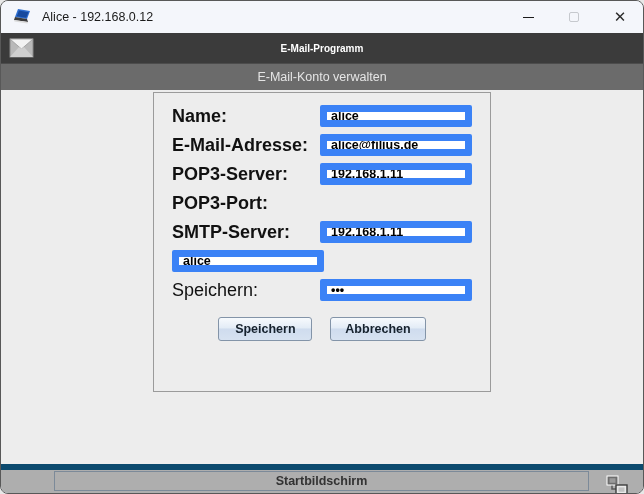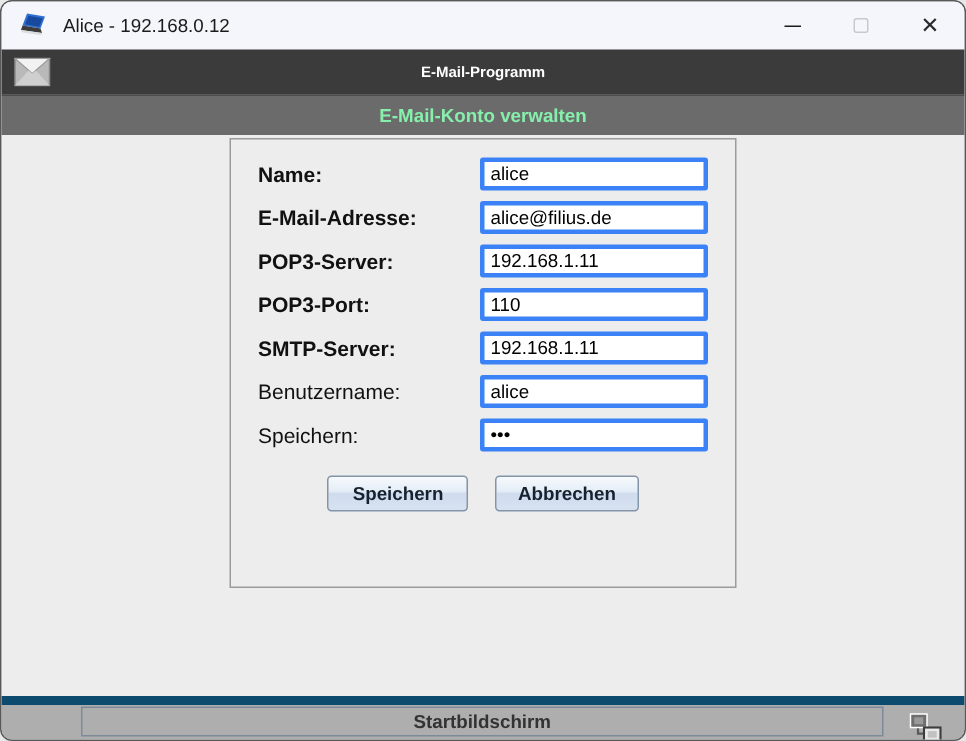--- a/index.html
+++ b/index.html
@@ -64,21 +64,21 @@
     width: 25px; height: 21px;
   }
   
   .subheader {
     height: 27px;
     background: #6b6b6b;
     border-top: 1px solid #4c4c4c;
     display: flex; align-items: center; justify-content: center;
     flex: 0 0 auto;
   }
-  .subheader .title { color: #86efac; font-size: 12.5px; font-weight: bold; }
+  .subheader .title { color: #e5e5e5; font-size: 12.5px; font-weight: normal; }
   
   .content {
     flex: 1 1 auto;
     background: #ededed;
     position: relative;
   }
   .form-panel {
     position: absolute;
     left: 152px; top: 2px;
     width: 338px; height: 300px;
@@ -87,34 +87,35 @@
     padding: 12px 18px 0 18px;
   }
   .form-row {
     display: flex;
     align-items: center;
     height: 22px;
     margin-bottom: 7px;
   }
   .form-row .lbl {
     width: 150px;
-    font-size: 14px;
+    font-size: 18px;
     color: #111111;
   }
   .form-row .lbl.bold { font-weight: bold; }
   .form-row input {
     width: 152px; height: 22px;
-    border: 3px solid #3b82f6;
+    border: 7px solid #3b82f6;
     border-radius: 2px;
     background: #ffffff;
     font-family: "Liberation Sans", "DejaVu Sans", sans-serif;
     font-size: 12.5px;
     color: #000000;
     padding: 0 4px;
     outline: none;
+    font-weight: bold;
   }
   .btn-row {
     display: flex;
     justify-content: center;
     gap: 18px;
     margin-top: 16px;
   }
   .swing-btn {
     min-width: 94px; height: 24px;
     padding: 0 14px;
@@ -200,28 +201,26 @@
       <div class="form-row">
         <span class="lbl bold">E-Mail-Adresse:</span>
         <input type="text" value="alice@filius.de" style="">
       </div>
       <div class="form-row">
         <span class="lbl bold">POP3-Server:</span>
         <input type="text" value="192.168.1.11" style="">
       </div>
       <div class="form-row">
         <span class="lbl bold">POP3-Port:</span>
-        <input type="text" value="110" style="">
       </div>
       <div class="form-row">
         <span class="lbl bold">SMTP-Server:</span>
         <input type="text" value="192.168.1.11" style="">
       </div>
       <div class="form-row">
-        <span class="lbl">Benutzername:</span>
         <input type="text" value="alice" style="">
       </div>
       <div class="form-row">
         <span class="lbl">Speichern:</span>
         <input type="text" value="•••" style="">
       </div>
 
       <div class="btn-row">
         <button class="swing-btn">Speichern</button>
         <button class="swing-btn">Abbrechen</button>

